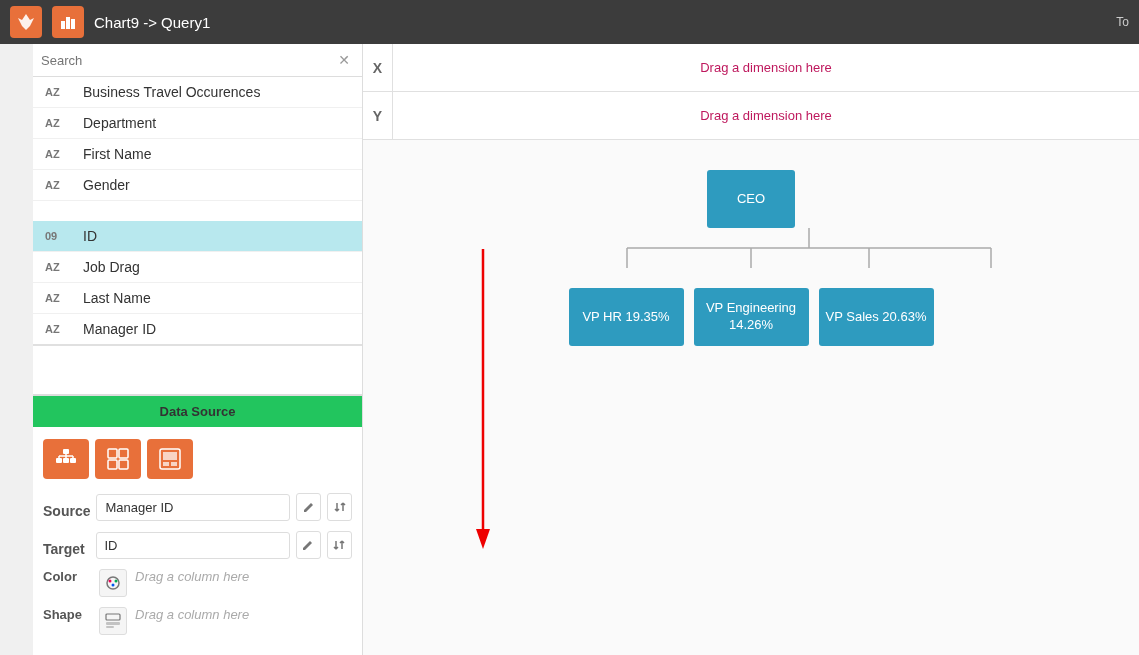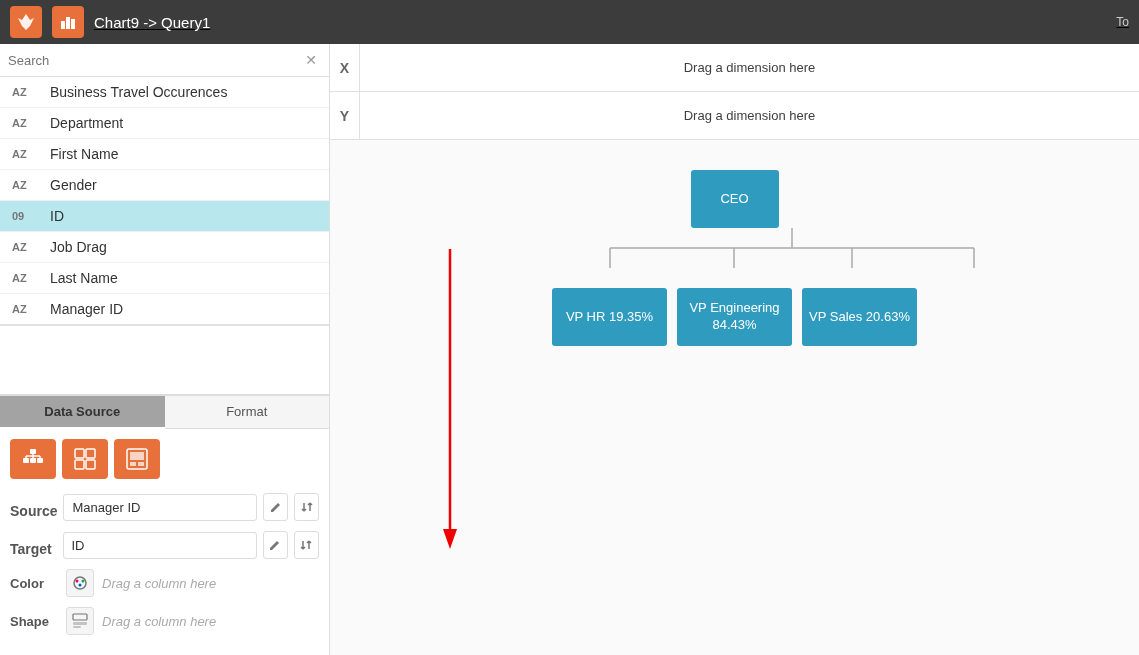--- a/index.html
+++ b/index.html
@@ -6,21 +6,20 @@
     body { font-family: Arial, sans-serif; font-size: 13px; background: #f0f0f0; overflow: hidden; width: 1139px; height: 655px; }
 
     
     .header {
       display: flex;
       align-items: center;
       background: #3c3c3c;
       height: 44px;
       padding: 0 10px;
       gap: 10px;
-      text-decoration: underline;
     }
     .header-icon-flame {
       width: 32px; height: 32px;
       background: #e8703a;
       border-radius: 4px;
       display: flex; align-items: center; justify-content: center;
       color: white; font-size: 16px;
     }
     .header-icon-chart {
       width: 32px; height: 32px;
@@ -37,20 +36,21 @@
     .header-right {
       margin-left: auto;
       color: #ccc;
       font-size: 12px;
     }
 
     
     .main-layout {
       display: flex;
       height: calc(655px - 44px);
+      padding-left: 33px;
     }
 
     
     .left-panel {
       width: 330px;
       background: white;
       border-right: 1px solid #ddd;
       display: flex;
       flex-direction: column;
       overflow: hidden;
@@ -80,21 +80,21 @@
       padding: 2px 4px;
     }
     .field-item {
       display: flex;
       align-items: center;
       padding: 7px 12px;
       cursor: pointer;
       border-bottom: 1px solid #f0f0f0;
       gap: 16px;
     }
-    .field-item.active { background: #b8e8ee; }
+    .field-item.active { background: #b8e8ee; margin-top: 20px; }
     .field-type {
       color: #777;
       font-size: 11px;
       font-weight: bold;
       min-width: 22px;
     }
     .field-name { color: #333; font-size: 14px; }
 
     
     .bottom-panel {
@@ -108,21 +108,21 @@
     .bottom-tab {
       flex: 1;
       text-align: center;
       padding: 8px;
       cursor: pointer;
       font-size: 13px;
       color: #555;
       background: #f5f5f5;
     }
     .bottom-tab.active {
-      background: #a3a3a3;
+      background: #22c55e;
       font-weight: bold;
       color: #333;
       border-bottom: 2px solid white;
       margin-bottom: -1px;
     }
 
     .bottom-content {
       padding: 10px;
     }
 
@@ -173,21 +173,20 @@
       border-radius: 3px;
       cursor: pointer;
       display: flex; align-items: center; justify-content: center;
       color: #777;
       font-size: 12px;
     }
 
     
     .drag-row {
       display: flex;
-      align-items: center;
       margin-bottom: 10px;
       gap: 8px;
     }
     .drag-row-label {
       width: 48px;
       color: #555;
       font-size: 13px;
       font-weight: bold;
     }
     .drag-row-icon {
@@ -229,21 +228,21 @@
       font-weight: bold;
       border-right: 1px solid #e0e0e0;
       height: 100%;
       display: flex; align-items: center; justify-content: center;
     }
     .axis-drop-zone {
       flex: 1;
       display: flex;
       align-items: center;
       justify-content: center;
-      color: #404040;
+      color: #be185d;
       font-size: 13px;
     }
 
     
     .chart-canvas {
       position: absolute;
       top: 96px;
       left: 0; right: 0; bottom: 0;
       display: flex;
       align-items: flex-start;
@@ -348,21 +347,20 @@
       </div>
       <div class="field-item" style="border-bottom: 2px solid #e0e0e0;">
         <span class="field-type">AZ</span>
         <span class="field-name">Manager ID</span>
       </div>
     </div>
 
     <div class="bottom-panel">
       <div class="bottom-tabs">
         <div class="bottom-tab active">Data Source</div>
-        <div class="bottom-tab">Format</div>
       </div>
       <div class="bottom-content">
 
         <div class="chart-icons-row">
           <button class="chart-icon-btn">
             <svg width="22" height="22" viewBox="0 0 22 22" fill="white">
               <rect x="8" y="1" width="6" height="5" rx="1"></rect>
               <rect x="1" y="10" width="6" height="5" rx="1"></rect>
               <rect x="8" y="10" width="6" height="5" rx="1"></rect>
               <rect x="15" y="10" width="6" height="5" rx="1"></rect>
@@ -471,21 +469,21 @@
           <line x1="300" y1="20" x2="300" y2="40" stroke="#aaa" stroke-width="1.5"></line>
           <line x1="422" y1="20" x2="422" y2="40" stroke="#aaa" stroke-width="1.5"></line>
         </svg>
 
         <div style="display:flex; justify-content:center; margin-bottom:0;">
           <div class="org-node org-node-ceo">CEO</div>
         </div>
 
         <div style="display:flex; gap:10px; margin-top:60px;">
           <div class="org-node org-node-vp">VP HR 19.35%</div>
-          <div class="org-node org-node-vp">VP Engineering 84.43%</div>
+          <div class="org-node org-node-vp">VP Engineering 14.26%</div>
           <div class="org-node org-node-vp">VP Sales 20.63%</div>
         </div>
       </div>
     </div>
 
     <svg style="position:absolute; left:95px; top:195px; width:50px; height:320px; pointer-events:none; z-index:20;">
       <line x1="25" y1="10" x2="25" y2="300" stroke="#e00" stroke-width="2.5"></line>
       <polygon points="25,310 18,290 32,290" fill="#e00"></polygon>
     </svg>
 

